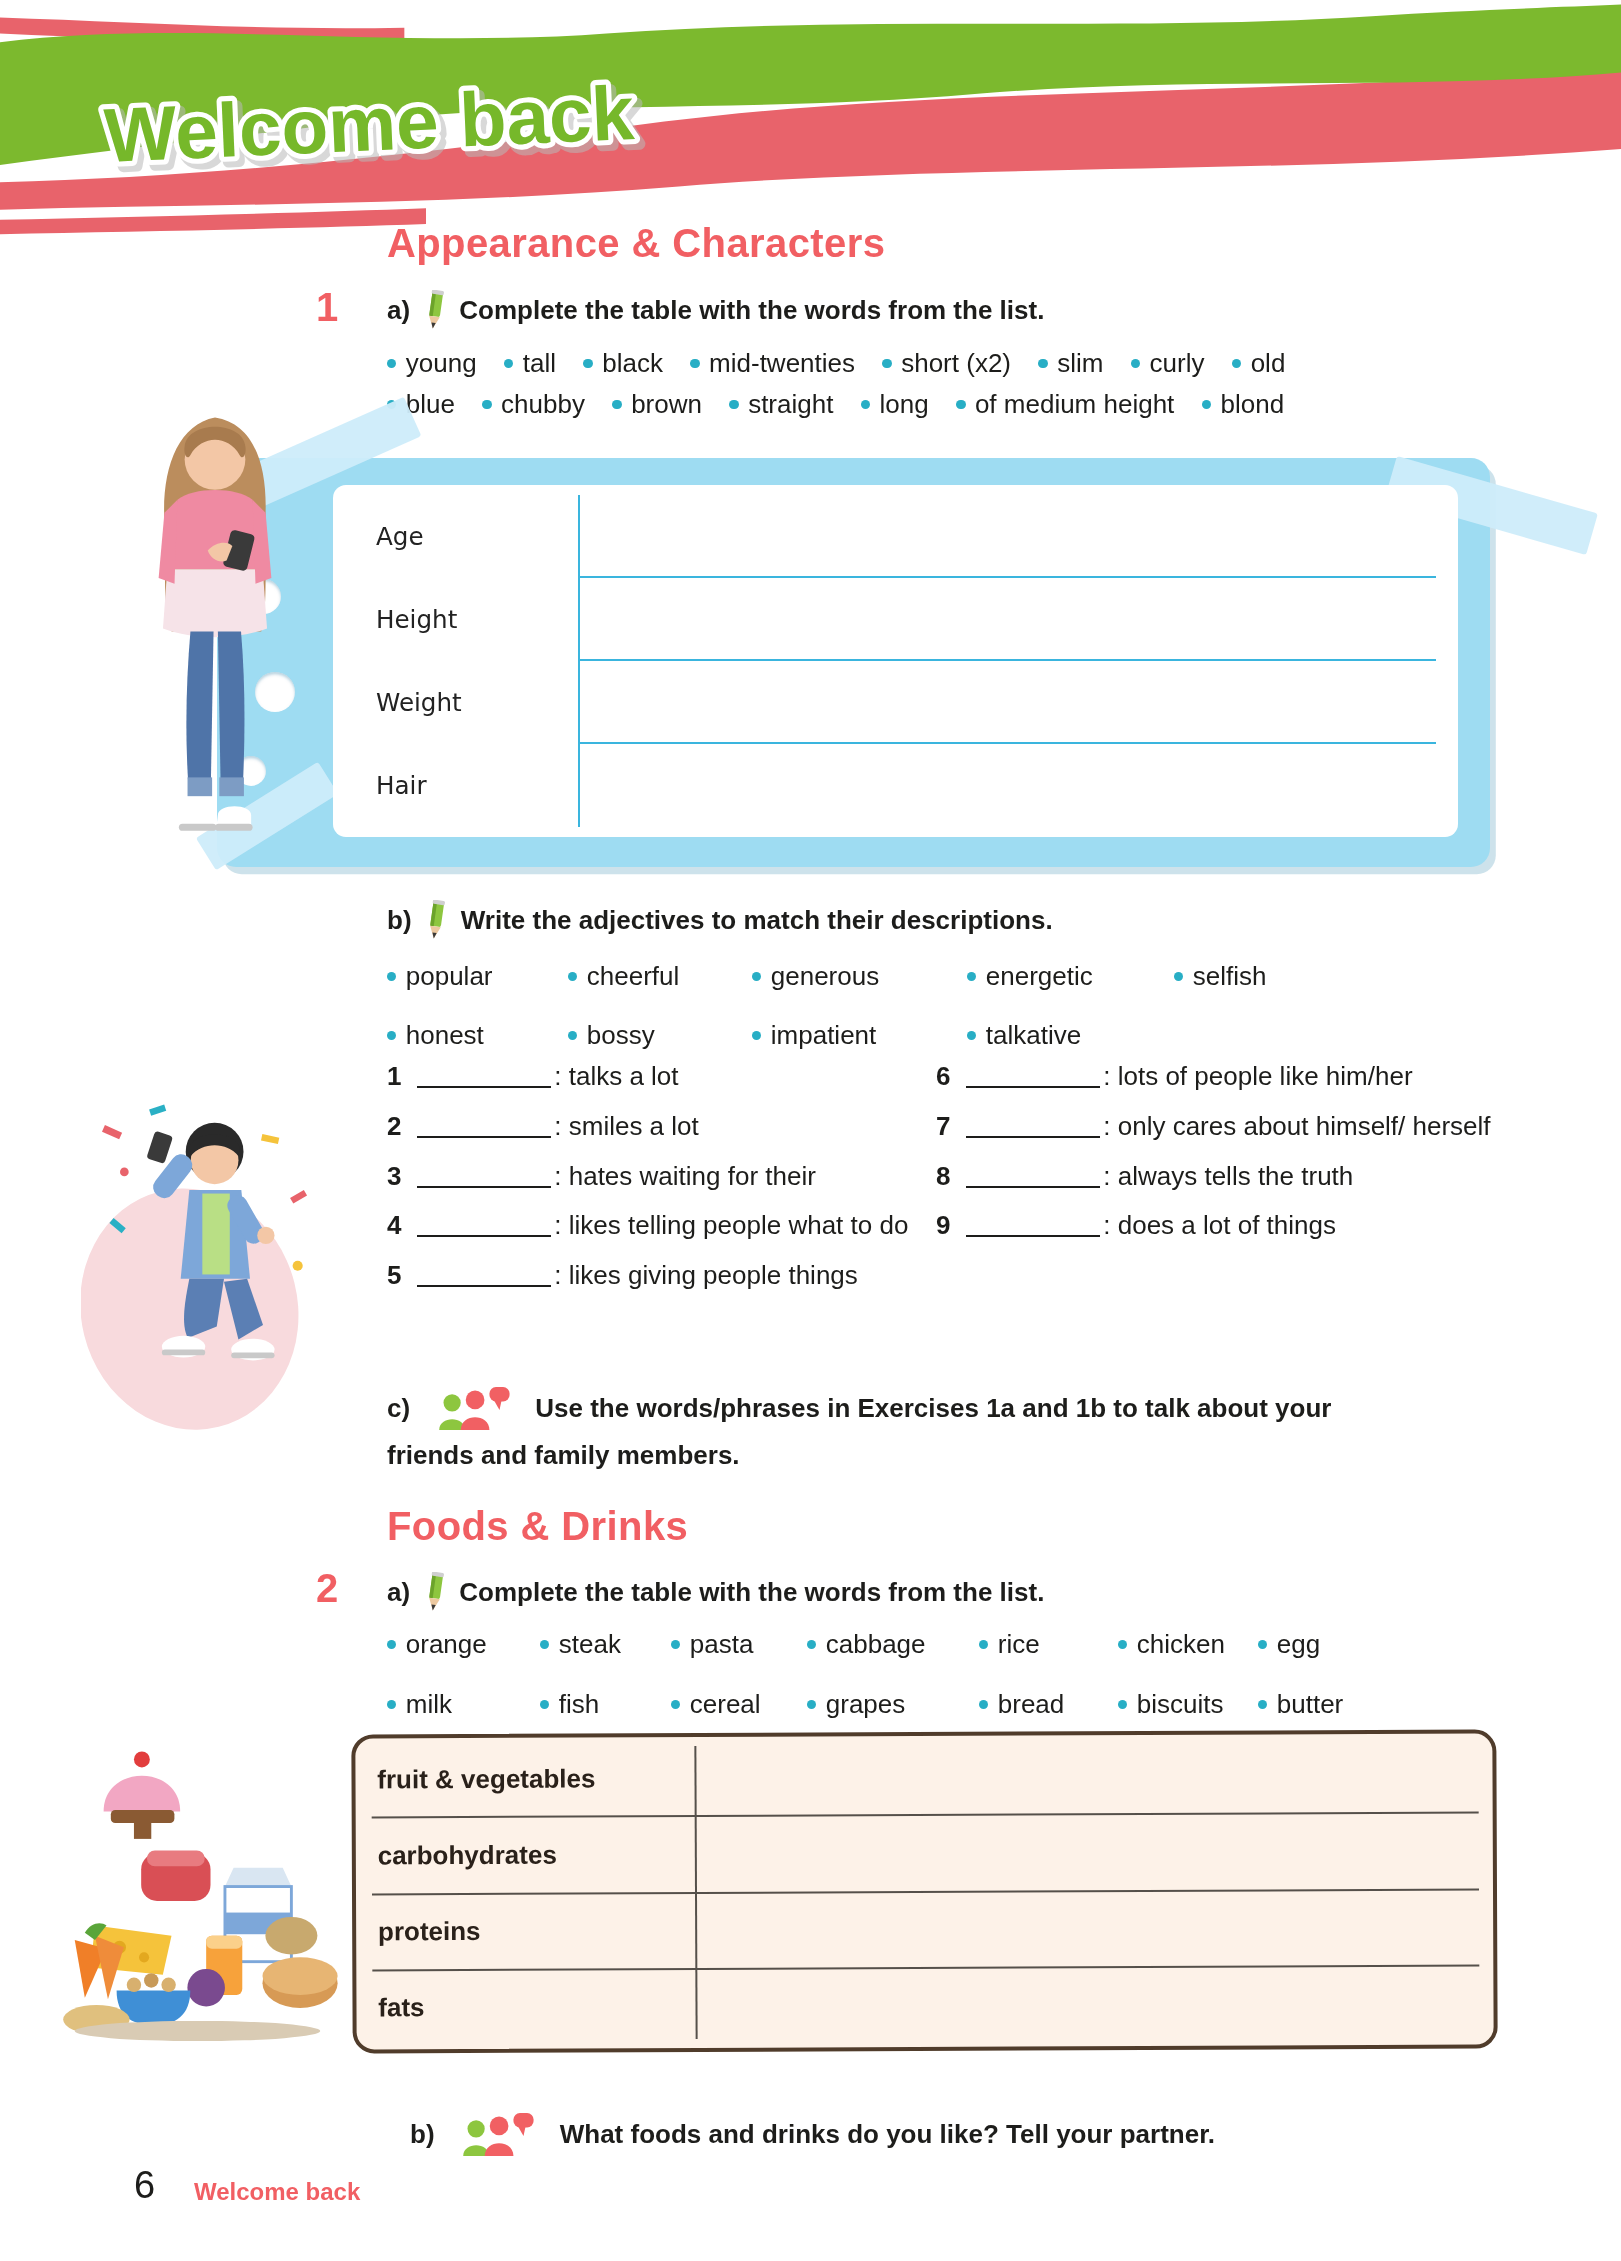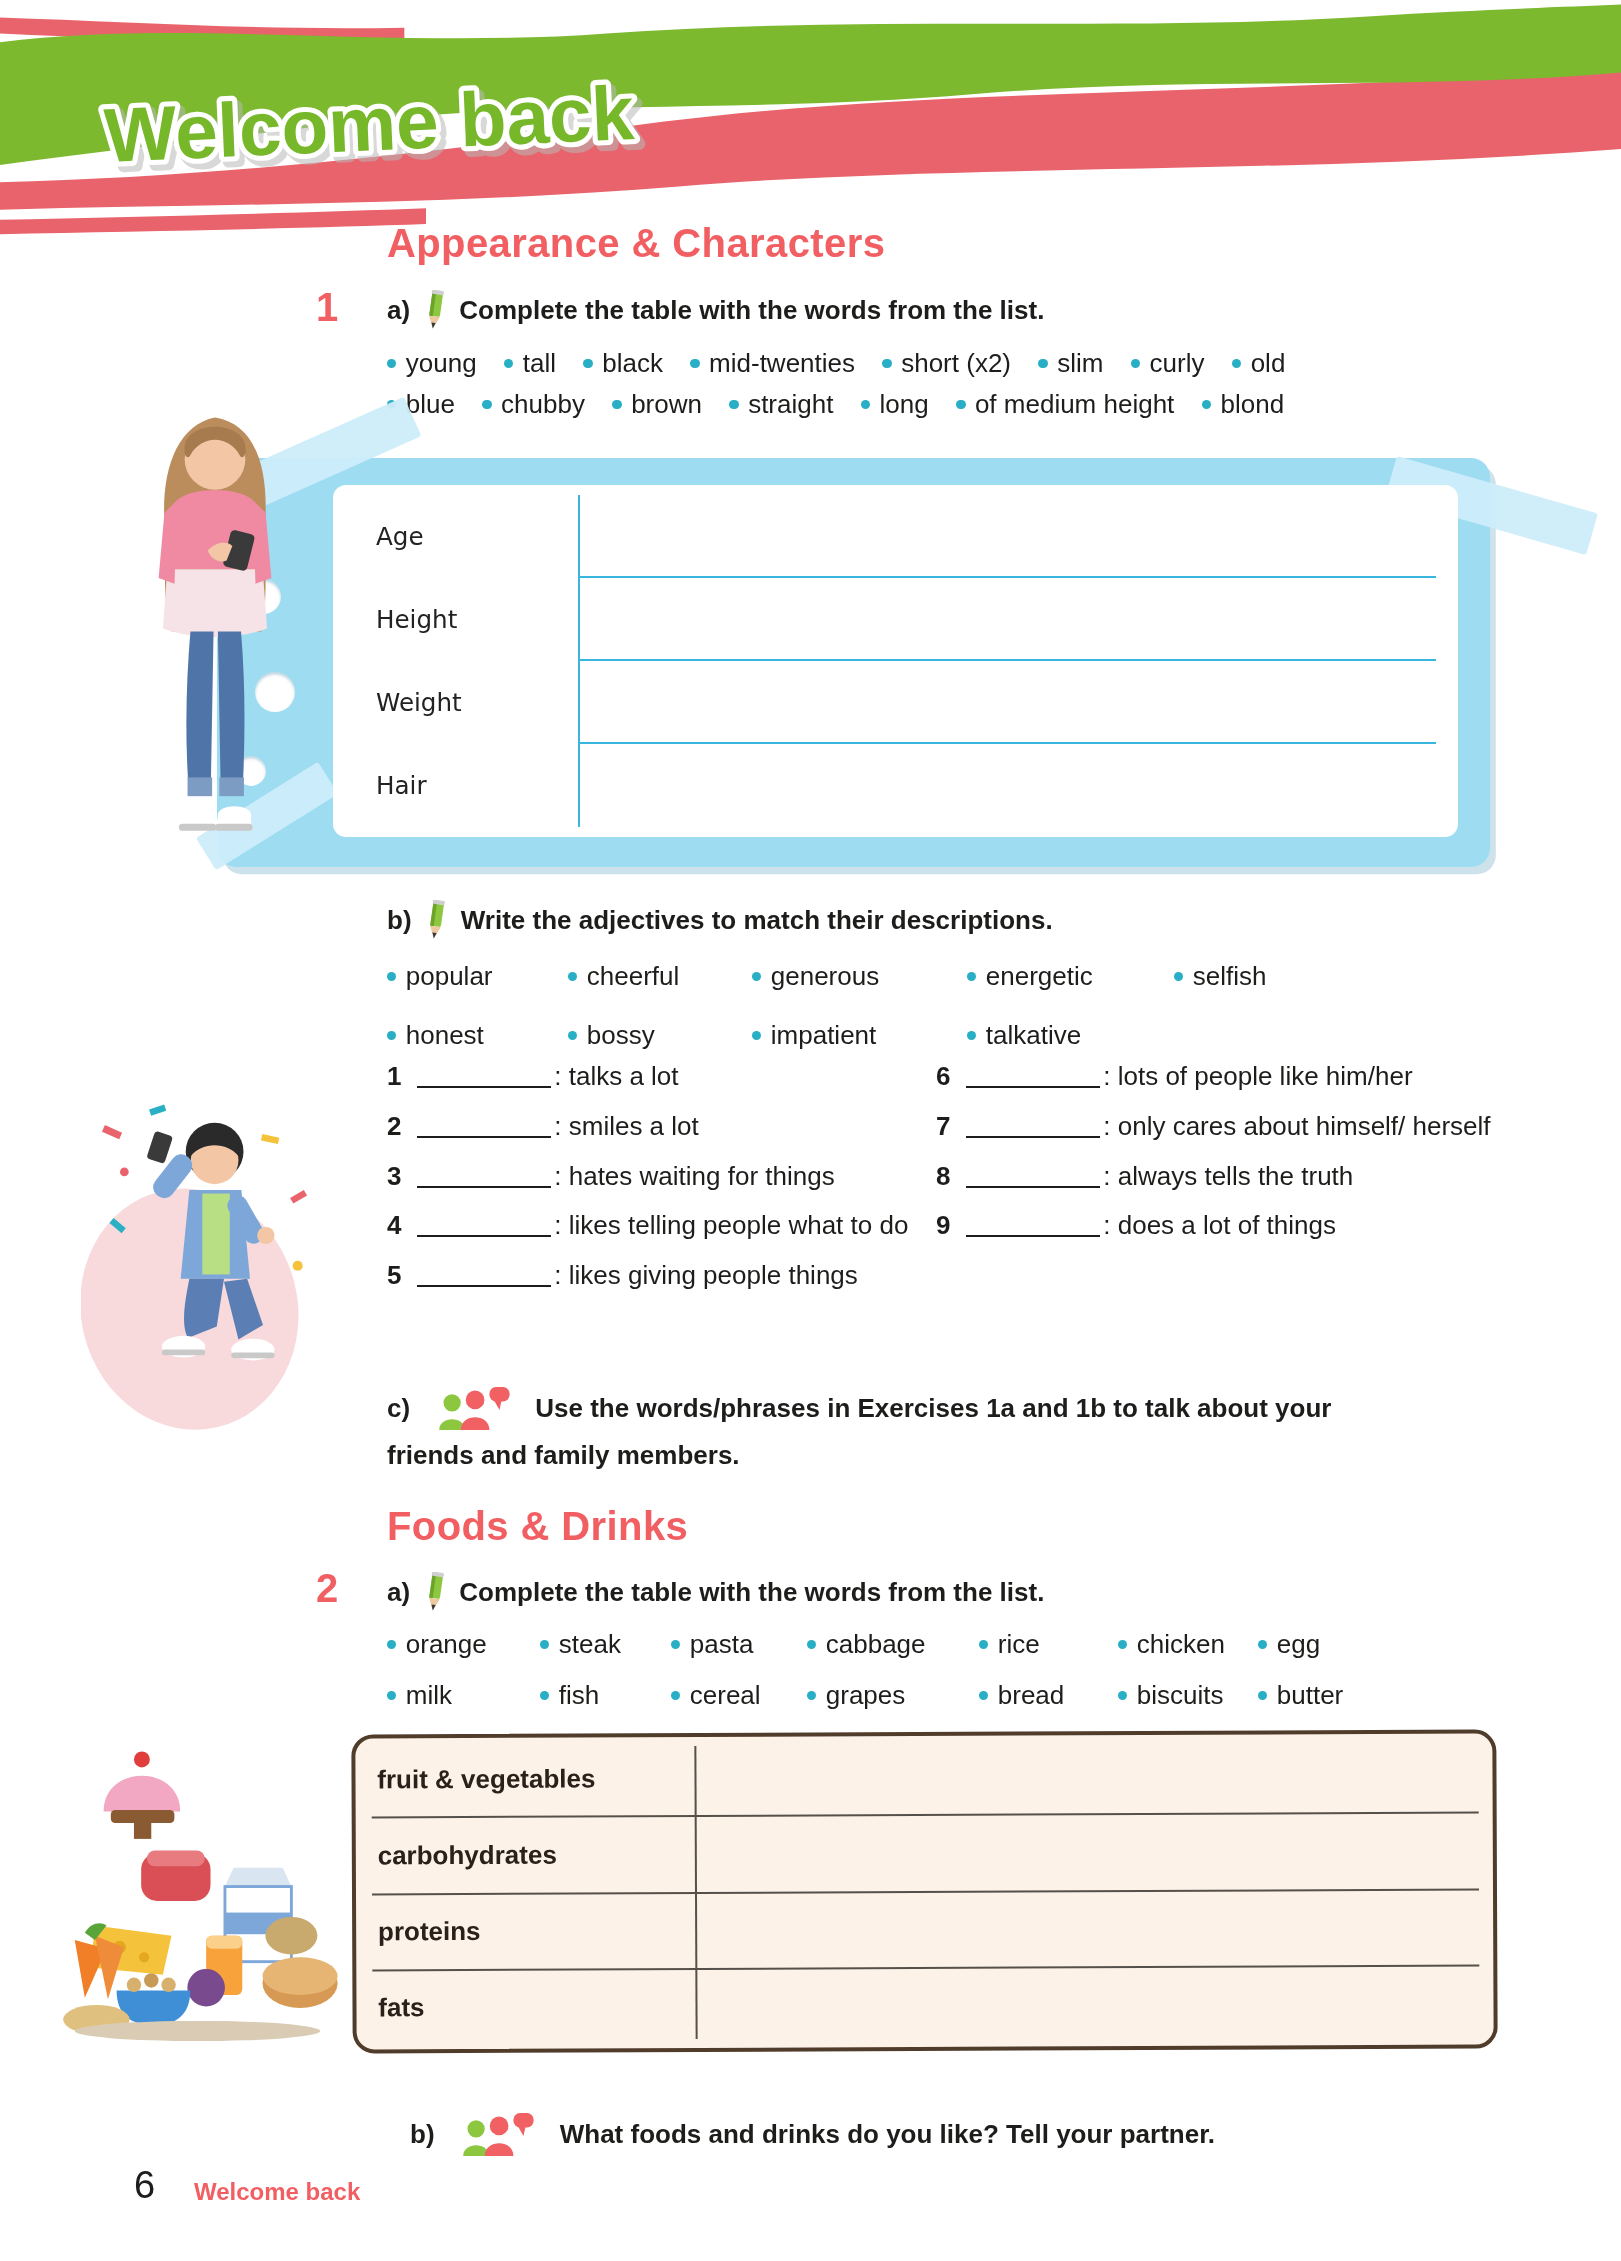--- a/index.html
+++ b/index.html
@@ -14,21 +14,21 @@
   .sec-heading{font-size:40px;font-weight:bold;color:#f15f63;letter-spacing:0.4px;}
   .ex-num{font-size:40px;font-weight:bold;color:#f15f63;}
   .instr-line{display:flex;align-items:center;gap:11.6px;font-size:26px;font-weight:bold;}
   .part-label{font-weight:bold;font-size:26px;}
 
   
   .wrow{display:flex;gap:27.4px;font-size:26px;margin-bottom:10px;}
   .w{display:inline-flex;align-items:center;white-space:nowrap;}
   .bullet{width:9.4px;height:9.4px;border-radius:50%;background:#28aec5;margin-right:9.4px;flex:none;}
   .grid5{display:grid;grid-template-columns:181px 184px 215px 207px 1fr;row-gap:28px;font-size:26px;}
-  .grid7{display:grid;grid-template-columns:153px 131px 136px 172px 139px 140px 1fr;row-gap:20px;font-size:26px;}
+  .grid7{display:grid;grid-template-columns:153px 131px 136px 172px 139px 140px 1fr;row-gap:29px;font-size:26px;}
 
   
   .bluecard{left:217px;top:458px;width:1273px;height:409px;background:#9edcf2;
             border-radius:19px;box-shadow:5.8px 7.2px 0 rgba(90,160,190,.30);}
   .tape{position:absolute;background:rgba(206,236,250,.95);border-radius:2.9px;}
   .hole{position:absolute;background:#ffffff;border-radius:50%;box-shadow:inset 0 2.2px 2.9px rgba(120,170,195,.5);}
   .whitecard{position:absolute;left:116px;top:27.4px;right:32.5px;bottom:30px;background:#ffffff;
              border-radius:13px;display:flex;flex-direction:column;padding:10px 21.7px 10px 43px;}
   .brow{flex:1;display:flex;}
   .blbl{width:202px;display:flex;align-items:center;font-family:"DejaVu Sans",sans-serif;font-size:24.6px;color:#222;}
@@ -294,21 +294,21 @@
       <span class="qt">: talks a lot</span>
     </div>
     <div class="q">
       <span class="qn">2</span>
       <span class="qb"></span>
       <span class="qt">: smiles a lot</span>
     </div>
     <div class="q">
       <span class="qn">3</span>
       <span class="qb"></span>
-      <span class="qt">: hates waiting for things</span>
+      <span class="qt">: hates waiting for their</span>
     </div>
     <div class="q">
       <span class="qn">4</span>
       <span class="qb"></span>
       <span class="qt">: likes telling people what to do</span>
     </div>
     <div class="q">
       <span class="qn">5</span>
       <span class="qb"></span>
       <span class="qt">: likes giving people things</span>

